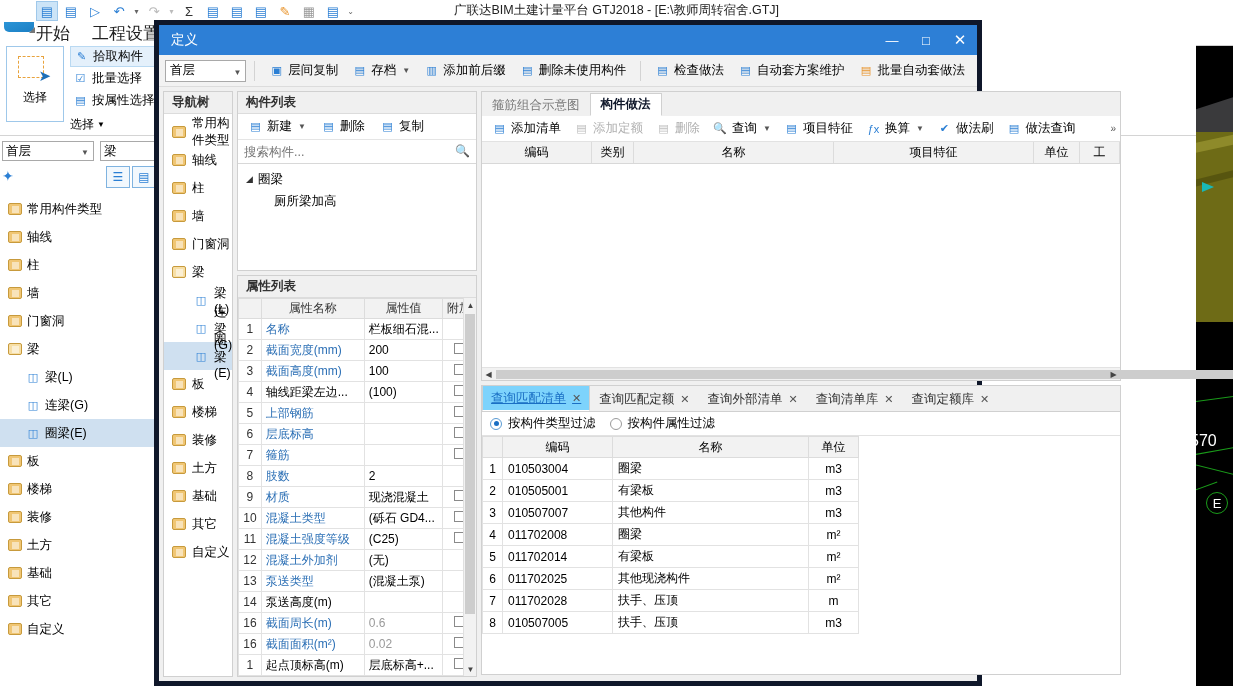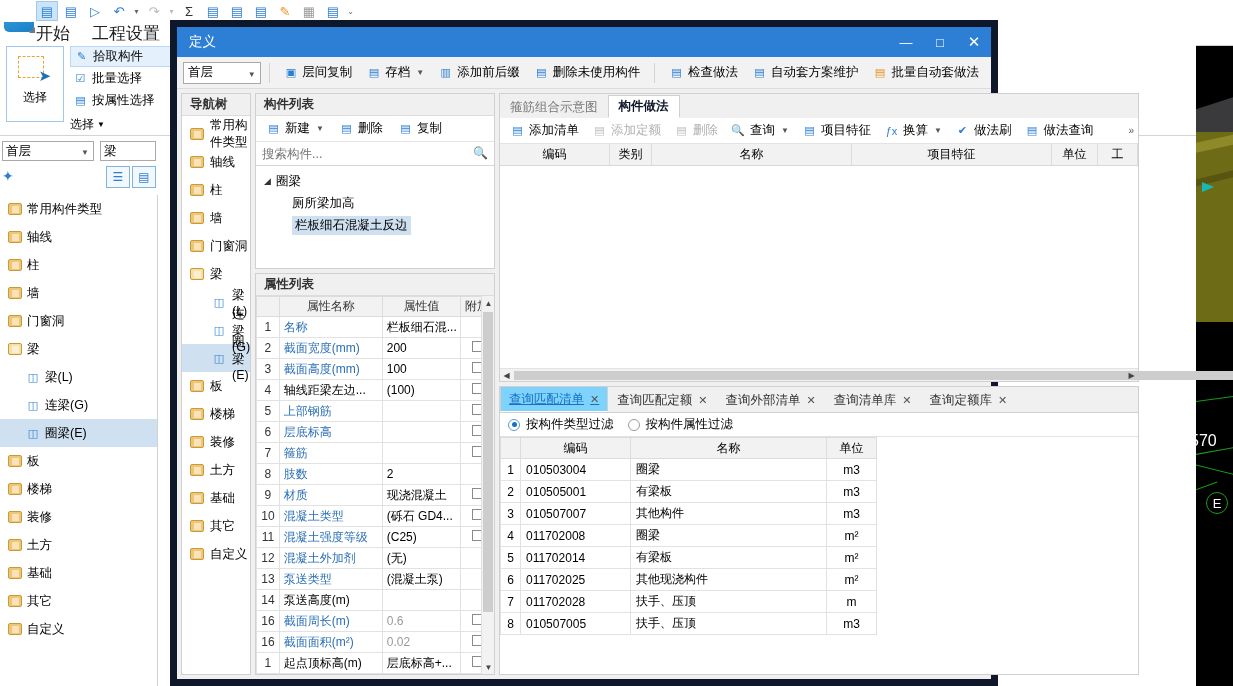--- a/index.html
+++ b/index.html
@@ -109,22 +109,22 @@
   .vp-line{position:absolute;background:#1a9b1a;height:1px;}
   .vp-e{position:absolute;left:10px;top:446px;width:22px;height:22px;border:1px solid #1a9b1a;
         border-radius:50%;color:#fff;font-size:13px;display:flex;align-items:center;justify-content:center;}
 
   
   .bg-search{position:absolute;right:6px;top:26px;font-size:12px;color:#777;}
   .bg-panel-r{position:absolute;left:1196px;top:22px;width:37px;height:24px;background:#fff;
      border-bottom:1px solid #cfcfcf;}
 
   
-  .dlg{position:absolute; left:170px; top:20px; width:828px; height:666px;
-       background:#f0f0f0; border:7px solid #0f172a; }
+  .dlg{position:absolute; left:154px; top:20px; width:828px; height:666px;
+       background:#f0f0f0; border:5px solid #0f172a; }
   .dlg-title{height:30px;background:#2d7fd6;color:#fff;display:flex;align-items:center;
              padding-left:12px;font-size:13.5px;position:relative;}
   .wbtns{position:absolute;right:0;top:0;display:flex;height:30px;}
   .wbtn{width:34px;height:30px;display:flex;align-items:center;justify-content:center;
         color:#fff;font-size:13px;}
   .wbtn.close{font-size:15px;}
 
   .dlg-toolbar{height:32px;background:#f2f2f2;border-bottom:1px solid #dcdcdc;
                display:flex;align-items:center;padding:0 6px;gap:2px;}
   .tb-combo{width:100px;height:22px;border:1px solid #a9a9a9;background:#fff;
@@ -258,20 +258,21 @@
         <div class="qicon">▤</div>
         <div class="qicon">▤</div>
         <div class="qicon">▤</div>
         <div class="qicon" style="color:#e8932a">✎</div>
         <div class="qicon" style="color:#9a9a9a">▦</div>
         <div class="qicon">▤</div>
         <div class="qcaret">⌄</div>
       </div>
     </div>
 
+    <div class="app-title">广联达BIM土建计量平台 GTJ2018 - [E:\教师周转宿舍.GTJ]</div>
 
     <div class="ribbon-tabs">
       <span>开始</span>
       <span>工程设置</span>
     </div>
 
     <div class="ribbon-body">
       <div class="grp-select">
         <div class="big-ico">
           <div class="dash"></div>
@@ -552,23 +553,20 @@
             <span class="mag">🔍</span>
           </div>
           <div class="comp-tree" id="comptree">
               <div class="ctrow">
                 <span class="tri">◢</span>
                 <span>圈梁</span>
               </div>
               <div class="ctrow lv2">
                 <span>厕所梁加高</span>
               </div>
-              <div class="ctrow">
-                <span class="sel" style="display:inline-block;background:#cfe0f0;margin-left:28px;padding:1px 3px">栏板细石混凝土反边</span>
-              </div>
             </div>
         </div>
 
         <div class="panel p-props">
           <div class="panel-hd">属性列表</div>
           <div class="ptable">
             <table class="grid" id="ptable">
                 <tbody>
                   <tr>
                     <th style="width:22px"></th>

